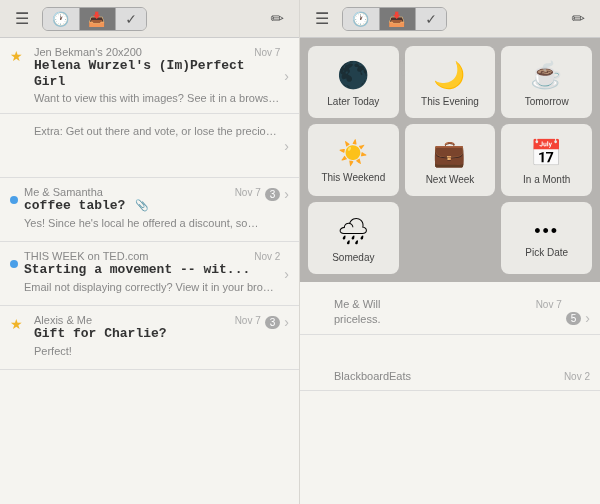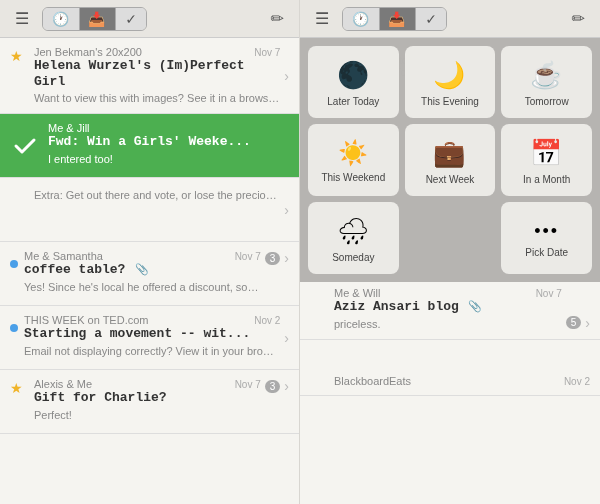--- a/index.html
+++ b/index.html
@@ -257,35 +257,20 @@
         <div class="email-header">
           <span class="sender">Jen Bekman's 20x200</span>
           <span class="date">Nov 7</span>
         </div>
         <div class="subject">Helena Wurzel's (Im)Perfect Girl</div>
         <div class="preview">Want to view this with images? See it in a browser ] FOLLOW 20x200 New Art:...</div>
       </div>
       <span class="chevron">›</span>
     </div>
 
-    <div class="email-item selected">
-      <div class="check-icon">
-        <svg viewBox="0 0 28 28" fill="none" xmlns="http://www.w3.org/2000/svg">
-          <polyline points="5,14 11,20 23,8" stroke="white" stroke-width="3" stroke-linecap="round" stroke-linejoin="round"></polyline>
-        </svg>
-      </div>
-      <div class="email-content">
-        <div class="email-header">
-          <span class="sender">Me &amp; Jill</span>
-          <span class="date"></span>
-        </div>
-        <div class="subject">Fwd: Win a Girls' Weeke...</div>
-        <div class="preview">I entered too!</div>
-      </div>
-    </div>
 
     <div class="email-item">
       <div class="star-area">
         <span class="star-empty">★</span>
       </div>
       <div class="email-content">
         <div class="preview">Extra: Get out there and vote, or lose the precious right to complain! A red, Torah...</div>
       </div>
       <span class="chevron">›</span>
     </div>
@@ -403,24 +388,20 @@
 
     <div class="right-email-item">
       <div class="star-area">
         <span style="color:transparent;">★</span>
       </div>
       <div class="email-content">
         <div class="email-header">
           <span class="sender">Me &amp; Will</span>
           <span class="date">Nov 7</span>
         </div>
-        <div class="subject">
-          <span>Aziz Ansari blog</span>
-          <span class="paperclip">📎</span>
-        </div>
         <div class="preview">priceless.</div>
       </div>
       <div class="email-right">
         <span class="badge">5</span>
         <span class="chevron">›</span>
       </div>
     </div>
 
     <div class="right-email-item">
       <div class="star-area">

